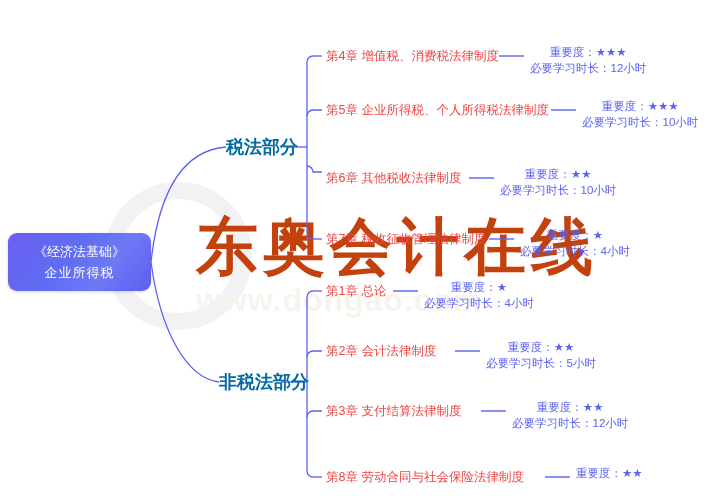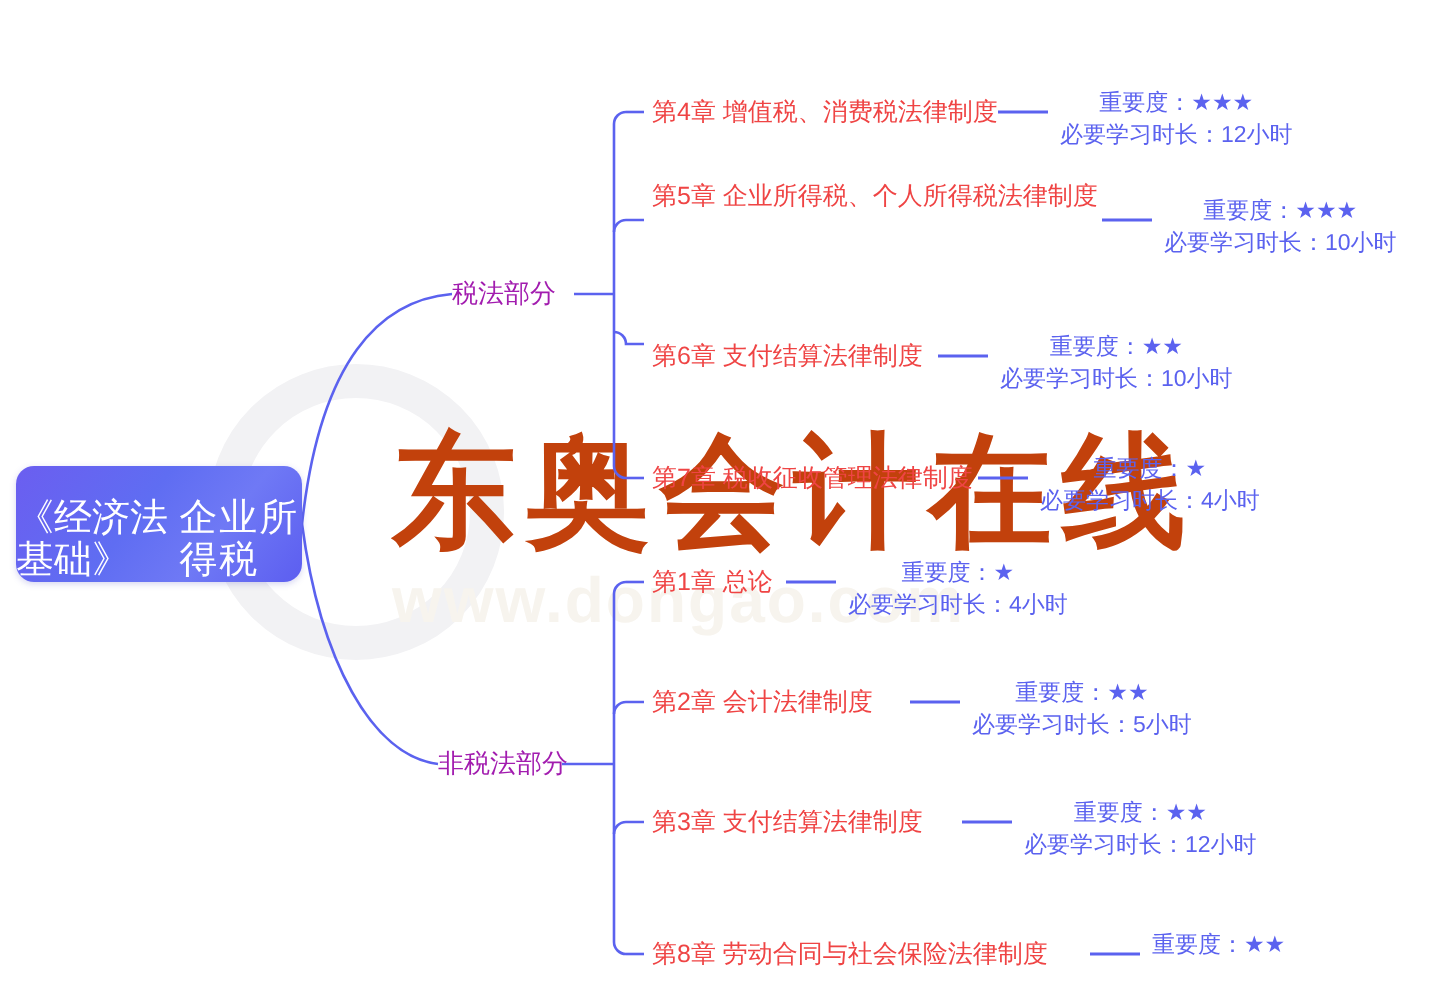--- a/index.html
+++ b/index.html
@@ -72,40 +72,41 @@
   .root-node {
     position: absolute;
     left: 8px;
     top: 233px;
     width: 143px;
     height: 58px;
     border-radius: 9px;
     background: linear-gradient(128deg, #6b5ef0 0%, #5f6df2 42%, #6f79f5 68%, #5c5ef0 100%);
     box-shadow: 0 1px 3px rgba(90, 90, 200, 0.25);
     display: flex;
-    flex-direction: row;
-    align-items: flex-end;
+    flex-direction: column;
+    align-items: center;
     justify-content: center;
     color: #ffffff;
-    font-size: 19px;
+    font-size: 13px;
     line-height: 21px;
     z-index: 3;
     box-sizing: border-box;
   }
   .root-node .rl1 { letter-spacing: 0px; }
   .root-node .rl2 { letter-spacing: 1px; }
 
   
   .branch-label {
     position: absolute;
-    color: #a21caf;
-    font-size: 13px;
+    color: #0369a1;
+    font-size: 18px;
     white-space: nowrap;
     z-index: 3;
     line-height: 16px;
+    font-weight: bold;
   }
   
   .chapter-label {
     position: absolute;
     color: #ef4444;
     font-size: 12.5px;
     white-space: nowrap;
     z-index: 3;
     line-height: 16px;
   }
@@ -173,22 +174,22 @@
 
   <div class="root-node">
     <span class="rl1">《经济法基础》</span>
     <span class="rl2">企业所得税</span>
   </div>
 
   <div class="branch-label" style="left:226px; top:139px;">税法部分</div>
   <div class="branch-label" style="left:219px; top:374px;">非税法部分</div>
 
   <div class="chapter-label" style="left:326px; top:48px;">第4章 增值税、消费税法律制度</div>
-  <div class="chapter-label" style="left:326px; top:90px;">第5章 企业所得税、个人所得税法律制度</div>
-  <div class="chapter-label" style="left:326px; top:170px;">第6章 支付结算法律制度</div>
+  <div class="chapter-label" style="left:326px; top:102px;">第5章 企业所得税、个人所得税法律制度</div>
+  <div class="chapter-label" style="left:326px; top:170px;">第6章 其他税收法律制度</div>
   <div class="chapter-label" style="left:326px; top:231px;">第7章 税收征收管理法律制度</div>
 
   <div class="detail-block" style="left:530px; top:44px;">
     <span class="detail-row"><span>重要度：</span><span class="stars">★★★</span></span>
     <span class="detail-row"><span>必要学习时长：</span><span>12小时</span></span>
   </div>
 
   <div class="detail-block" style="left:582px; top:98px;">
     <span class="detail-row"><span>重要度：</span><span class="stars">★★★</span></span>
     <span class="detail-row"><span>必要学习时长：</span><span>10小时</span></span>

